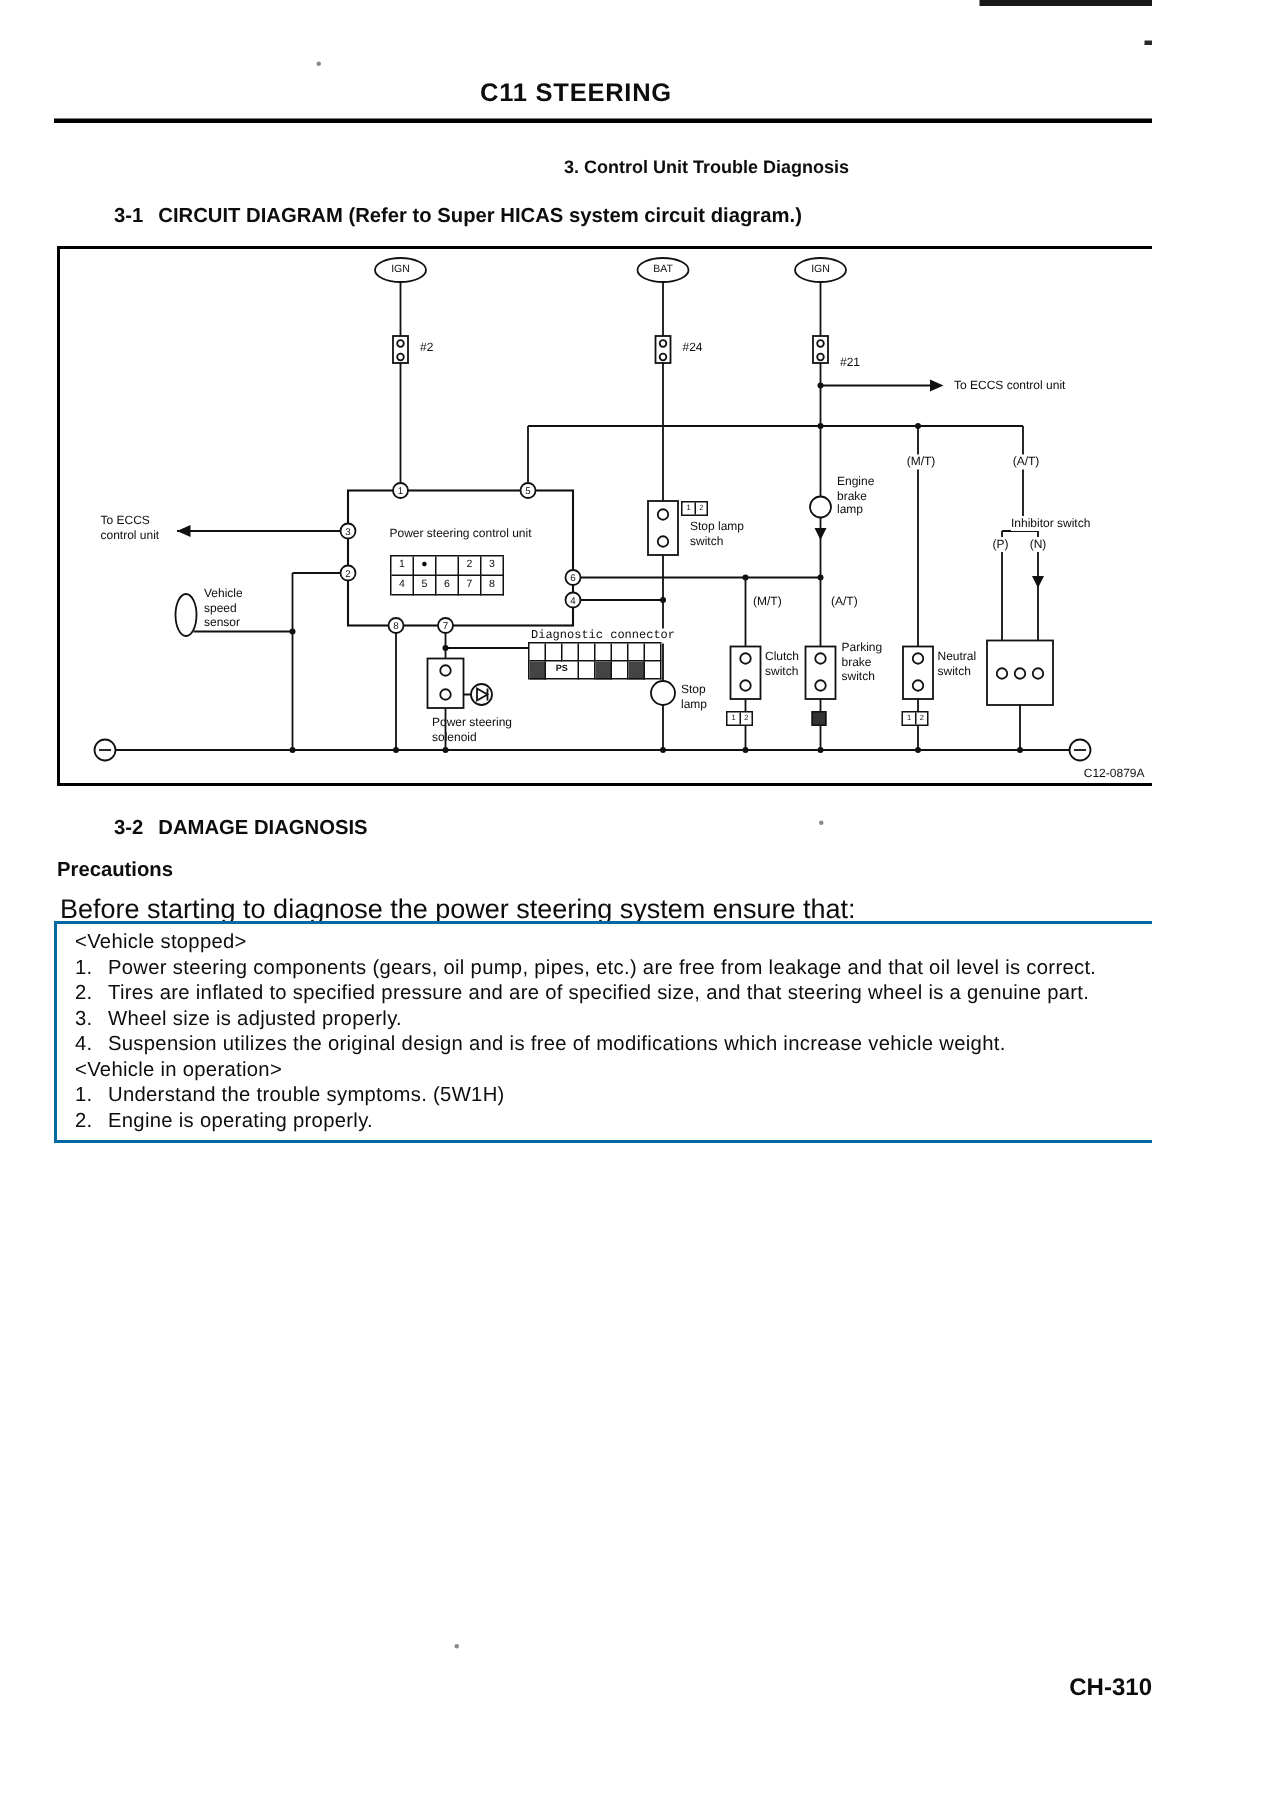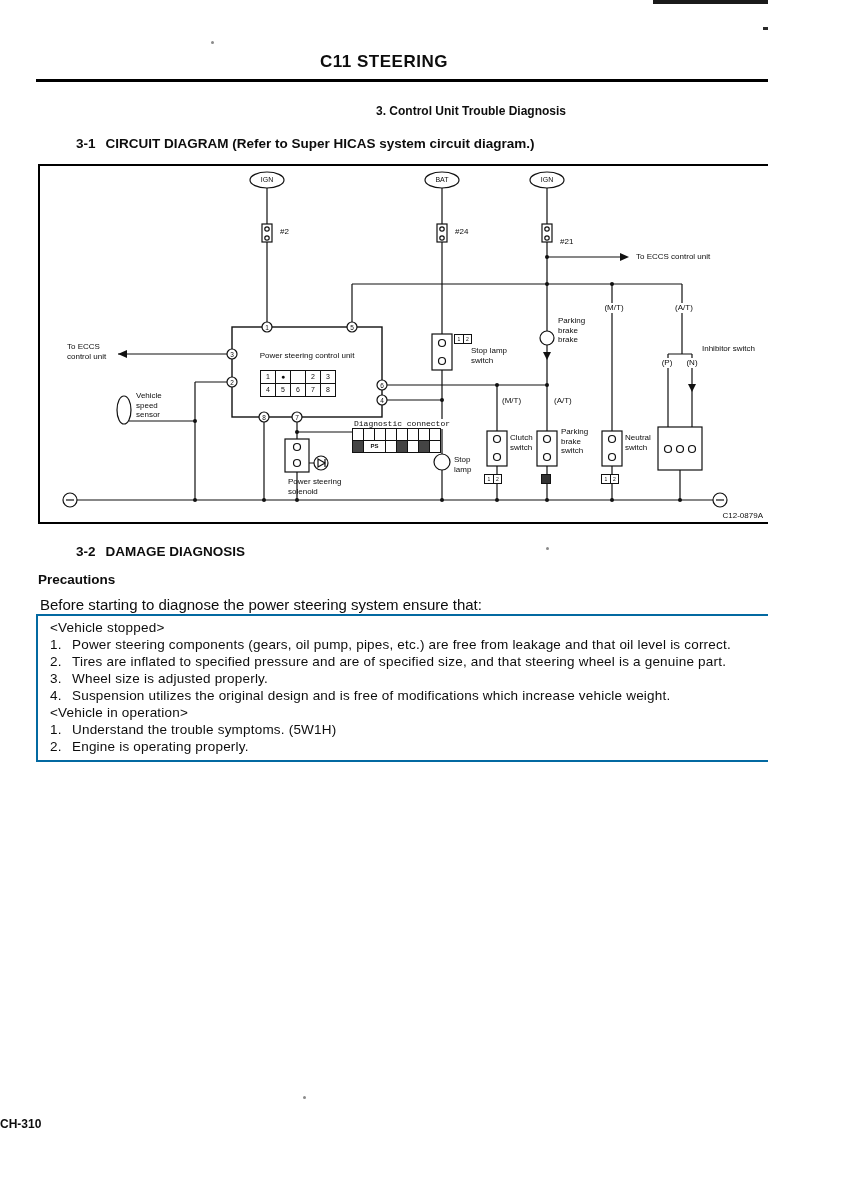--- a/index.html
+++ b/index.html
@@ -13,30 +13,30 @@
   
   .header-title{position:absolute;top:52px;left:0;width:100%;text-align:center;
                 font-size:17px;font-weight:bold;letter-spacing:.5px;}
   .rule{position:absolute;top:79px;left:36px;width:776px;height:3px;background:#000;}
   .main-title{position:absolute;top:104px;left:94px;width:754px;text-align:center;
               font-size:12px;font-weight:bold;}
   .sec{position:absolute;left:38px;font-size:13.5px;font-weight:bold;margin-left:38px;}
   .sec1{top:136px;} .sec2{top:544px;}
   .secnum{margin-right:10px;}
   .prec-heading{position:absolute;top:572px;left:38px;font-size:13.5px;font-weight:bold;}
-  .prec-intro{position:absolute;top:596px;left:40px;font-size:15px;}
+  .prec-intro{position:absolute;top:596px;left:40px;font-size:18px;}
   .prec-box{position:absolute;top:614px;left:36px;width:774px;box-sizing:border-box;
             border:2px solid #0369a1;padding:3px 8px 5px 8px;font-size:13.5px;
             letter-spacing:.2px;line-height:17px;}
   .group-title{padding-left:4px;}
   .item{display:flex;}
   .item .num{flex:0 0 22px;padding-left:4px;}
   .item .txt{flex:1;}
-  .footer{position:absolute;top:1117px;left:0;width:100%;text-align:left;
-          font-size:12px;font-weight:bold;}
+  .footer{position:absolute;top:1117px;left:0;width:100%;text-align:right;
+          font-size:16px;font-weight:bold;}
   
   .diagram-frame{position:absolute;top:164px;left:38px;width:729px;height:356px;
                  border:2px solid #000;}
   .diagram-frame svg{position:absolute;top:0;left:0;}
   .lbl{position:absolute;font-size:8px;line-height:9.5px;color:#0d0d0d;}
   .bgw{background:#fff;}
   .ctr{text-align:center;}
   .nw{white-space:nowrap;}
   .src{position:absolute;width:34px;text-align:center;font-size:7px;line-height:8px;}
   .code{position:absolute;right:6px;bottom:2px;font-size:8px;}
@@ -201,23 +201,23 @@
     <div class="src" style="left:490px;top:10px;">IGN</div>
     <div class="lbl nw" style="left:240px;top:61px;">#2</div>
     <div class="lbl nw" style="left:415px;top:61px;">#24</div>
     <div class="lbl nw" style="left:520px;top:61px;margin-top:10px;">#21</div>
     <div class="lbl nw" style="left:596px;top:86px;">To ECCS control unit</div>
     <div class="lbl ctr bgw" style="left:556px;top:137px;width:36px;">(M/T)</div>
     <div class="lbl ctr bgw" style="left:626px;top:137px;width:36px;">(A/T)</div>
     <div class="lbl" style="left:27px;top:176px;width:44px;">To ECCS control unit</div>
     <div class="lbl ctr" style="left:197px;top:185px;width:140px;">Power steering control unit</div>
     <div class="lbl" style="left:96px;top:225px;width:40px;">Vehicle speed sensor</div>
-    <div class="lbl" style="left:420px;top:180px;width:52px;margin-left:11px;">Stop lamp switch</div>
-    <div class="lbl" style="left:518px;top:150px;width:38px;">Parking brake brake</div>
-    <div class="lbl nw bgw" style="left:634px;top:178px;margin-left:28px;">Inhibitor switch</div>
+    <div class="lbl" style="left:420px;top:180px;width:52px;">Stop lamp switch</div>
+    <div class="lbl" style="left:518px;top:150px;width:38px;">Engine brake lamp</div>
+    <div class="lbl nw bgw" style="left:634px;top:178px;">Inhibitor switch</div>
     <div class="lbl ctr bgw" style="left:614px;top:192px;width:26px;">(P)</div>
     <div class="lbl ctr bgw" style="left:639px;top:192px;width:26px;">(N)</div>
     <div class="lbl nw bgw" style="left:314px;top:253px;font-family:Liberation Mono, monospace;">Diagnostic connector</div>
     <div class="lbl" style="left:414px;top:289px;width:28px;">Stop lamp</div>
     <div class="lbl" style="left:470px;top:267px;width:27px;">Clutch switch</div>
     <div class="lbl" style="left:521px;top:261px;width:40px;">Parking brake switch</div>
     <div class="lbl" style="left:585px;top:267px;width:30px;">Neutral switch</div>
     <div class="lbl" style="left:248px;top:311px;width:68px;">Power steering solenoid</div>
     <div class="lbl nw" style="left:462px;top:230px;">(M/T)</div>
     <div class="lbl nw" style="left:514px;top:230px;">(A/T)</div>

